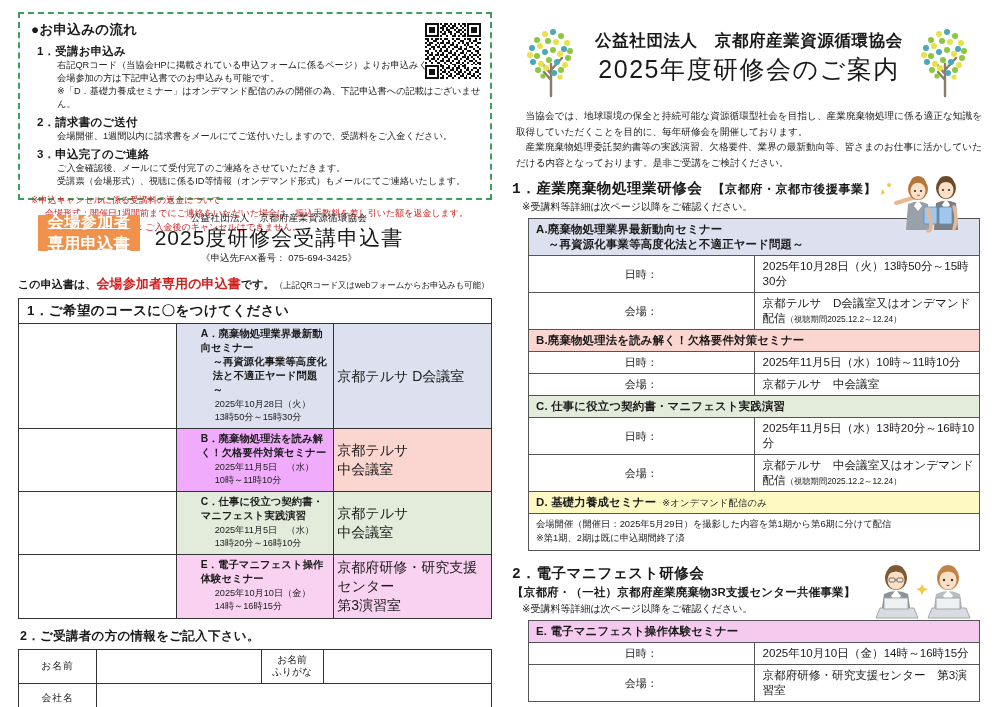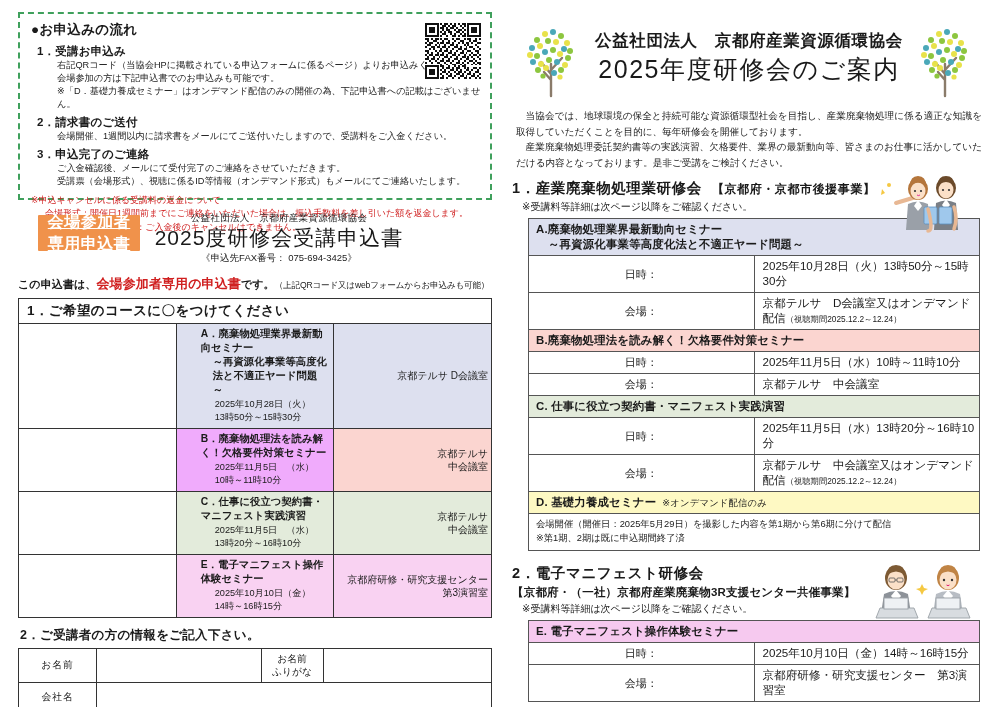--- a/index.html
+++ b/index.html
@@ -71,21 +71,21 @@
   .form-note .small { font-weight: normal; font-size: 8.6px; letter-spacing: -.2px; }
 
   
   table.sheet { border-collapse: collapse; width: 100%; table-layout: fixed; }
   table.sheet td, table.sheet th { border: 1px solid #333; }
 
   .sec-head-cell {
     font-size: 13.5px; font-weight: bold; padding: 3px 8px; letter-spacing: .4px;
   }
   .crs-mark { width: 34px; }
-  .crs-venue { width: 128px; text-align: right; font-size: 10px; line-height: 1.35; padding: 3px; }
+  .crs-venue { width: 128px; text-align: left; font-size: 14px; line-height: 1.35; padding: 3px; }
   .crs-body { padding: 3px 6px 4px 24px; }
   .crs-l1 { font-size: 10.3px; font-weight: bold; letter-spacing: .1px; }
   .crs-l2 { font-size: 10.3px; font-weight: bold; margin-left: 12px; letter-spacing: .1px; }
   .crs-l3 { font-size: 9.2px; margin-left: 14px; margin-top: 1px; }
 
   
   .sec2-title { font-size: 12.5px; font-weight: bold; margin: 9px 0 4px 2px; letter-spacing: .3px; }
   table.info { border-collapse: collapse; width: 100%; table-layout: fixed; }
   table.info td { border: 1px solid #333; font-size: 9.8px; }
   .lab { text-align: center; font-size: 9.6px; padding: 5px 2px; letter-spacing: 1px; }
@@ -98,21 +98,21 @@
   .logo-row { display: flex; align-items: center; justify-content: center; gap: 8px; height: 88px; }
   .tree { width: 70px; height: 80px; flex: 0 0 auto; }
   .head-text { text-align: center; }
   .h-org { font-size: 16.5px; font-weight: bold; letter-spacing: .6px; }
   .h-title { font-size: 25px; letter-spacing: 1.5px; margin-top: 1px; }
 
   .intro { font-size: 9.6px; line-height: 1.62; margin-top: 6px; padding: 0 4px; text-align: justify; }
   .intro p { text-indent: 1em; }
 
   .r-sec { margin-top: 9px; position: relative; }
-  .r-sec-title { font-size: 14.5px; font-weight: bold; letter-spacing: .6px; }
+  .r-sec-title { font-size: 14.5px; font-weight: bold; letter-spacing: .6px; font-family: Liberation Mono, monospace; }
   .r-sec-title .sub { font-size: 12px; margin-left: 10px; }
   .r-sec-sub { font-size: 11.5px; font-weight: bold; margin-top: 2px; letter-spacing: .2px; }
   .r-sec-note { font-size: 10px; margin: 2px 0 4px 10px; }
 
   table.detail { border-collapse: collapse; width: 452px; table-layout: fixed; margin-left: 16px; }
   table.detail td { border: 1px solid #555; }
   .d-head { font-weight: bold; font-size: 11.4px; padding: 3px 7px; letter-spacing: .2px; }
   .d-head .l2 { display: block; margin-left: 12px; }
   .d-head .nm { font-weight: normal; font-size: 9.3px; margin-left: 6px; }
   .d-lab { width: 68px; text-align: center; font-size: 11px; padding: 3px 2px; }

